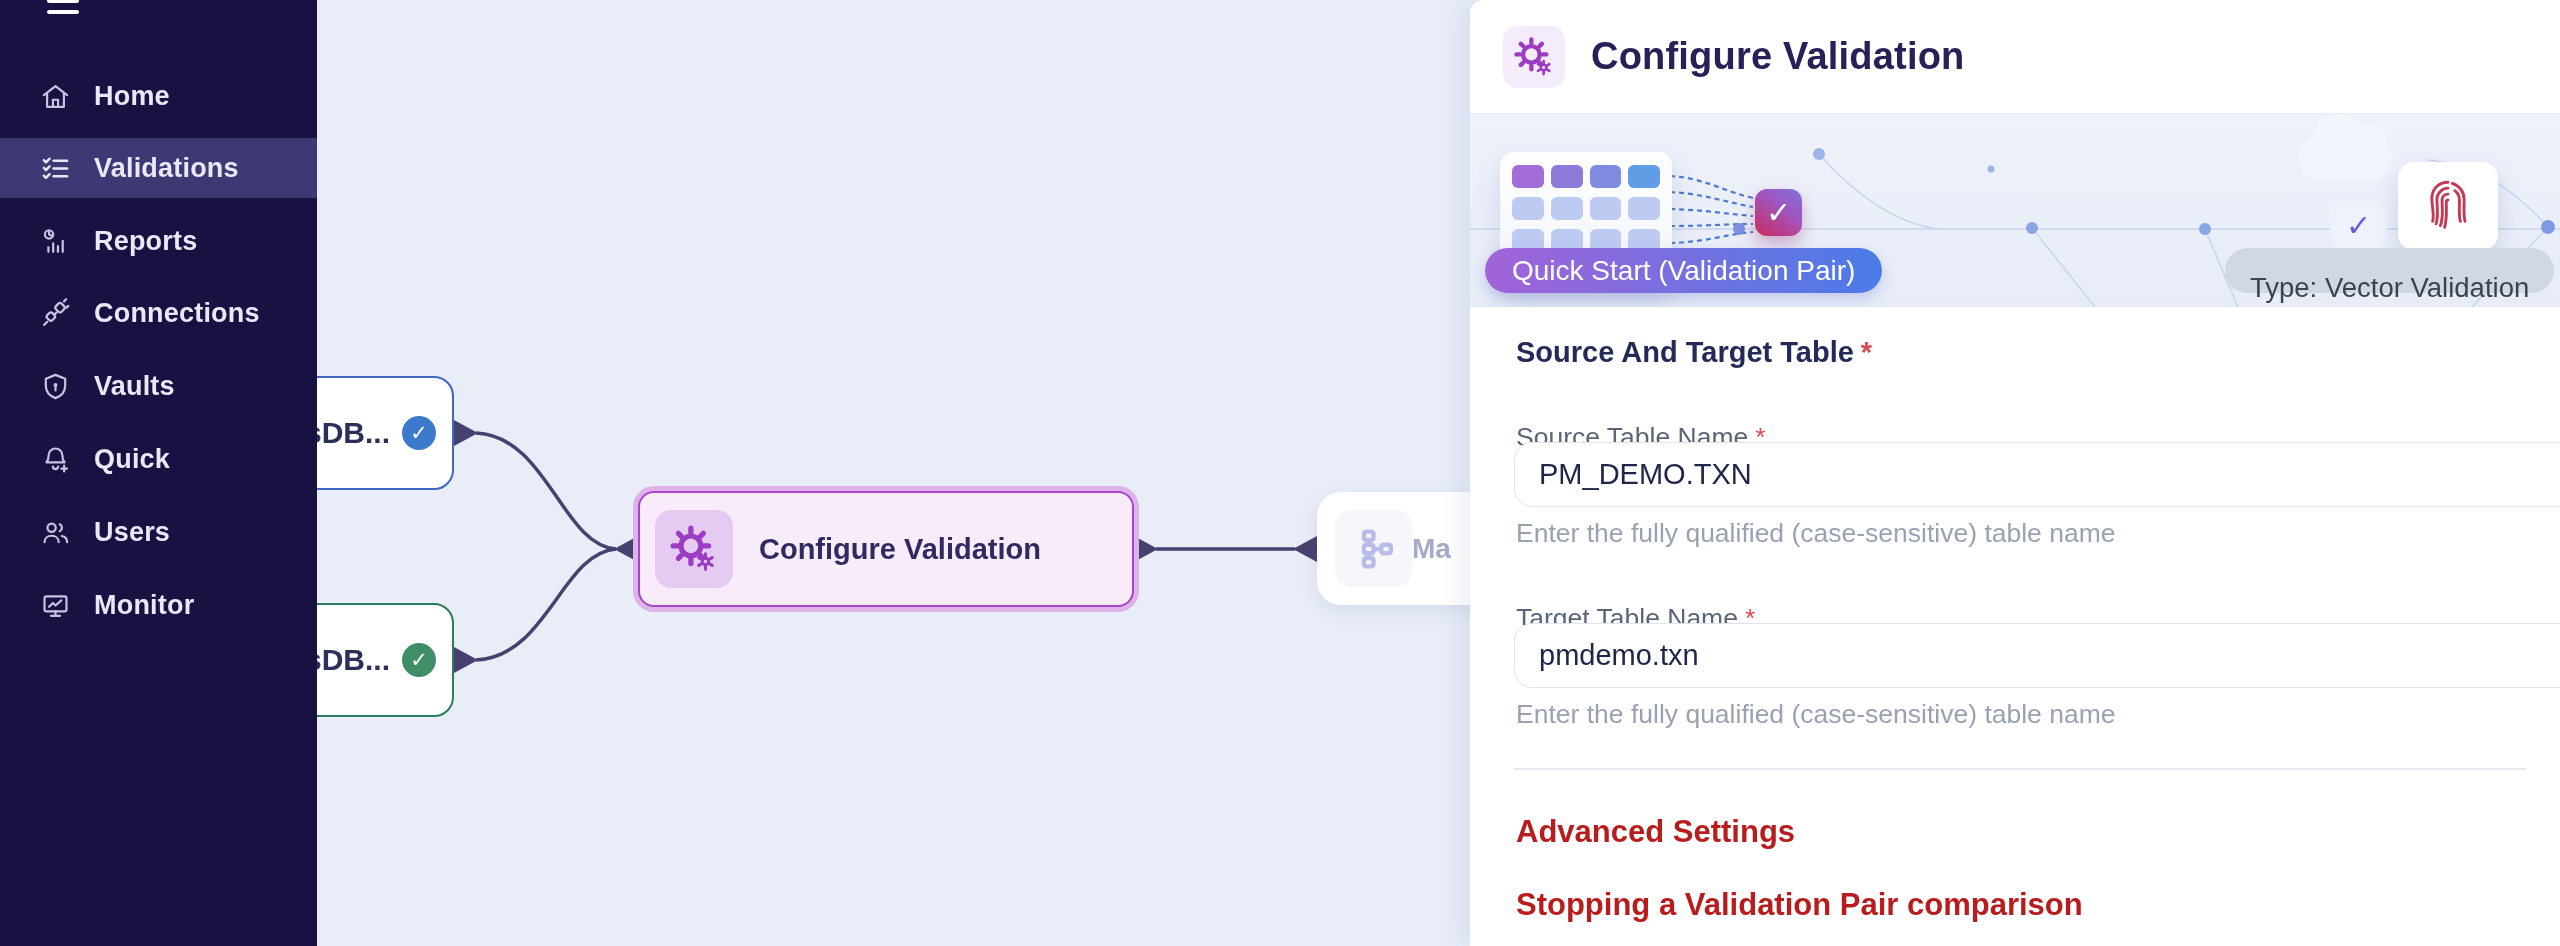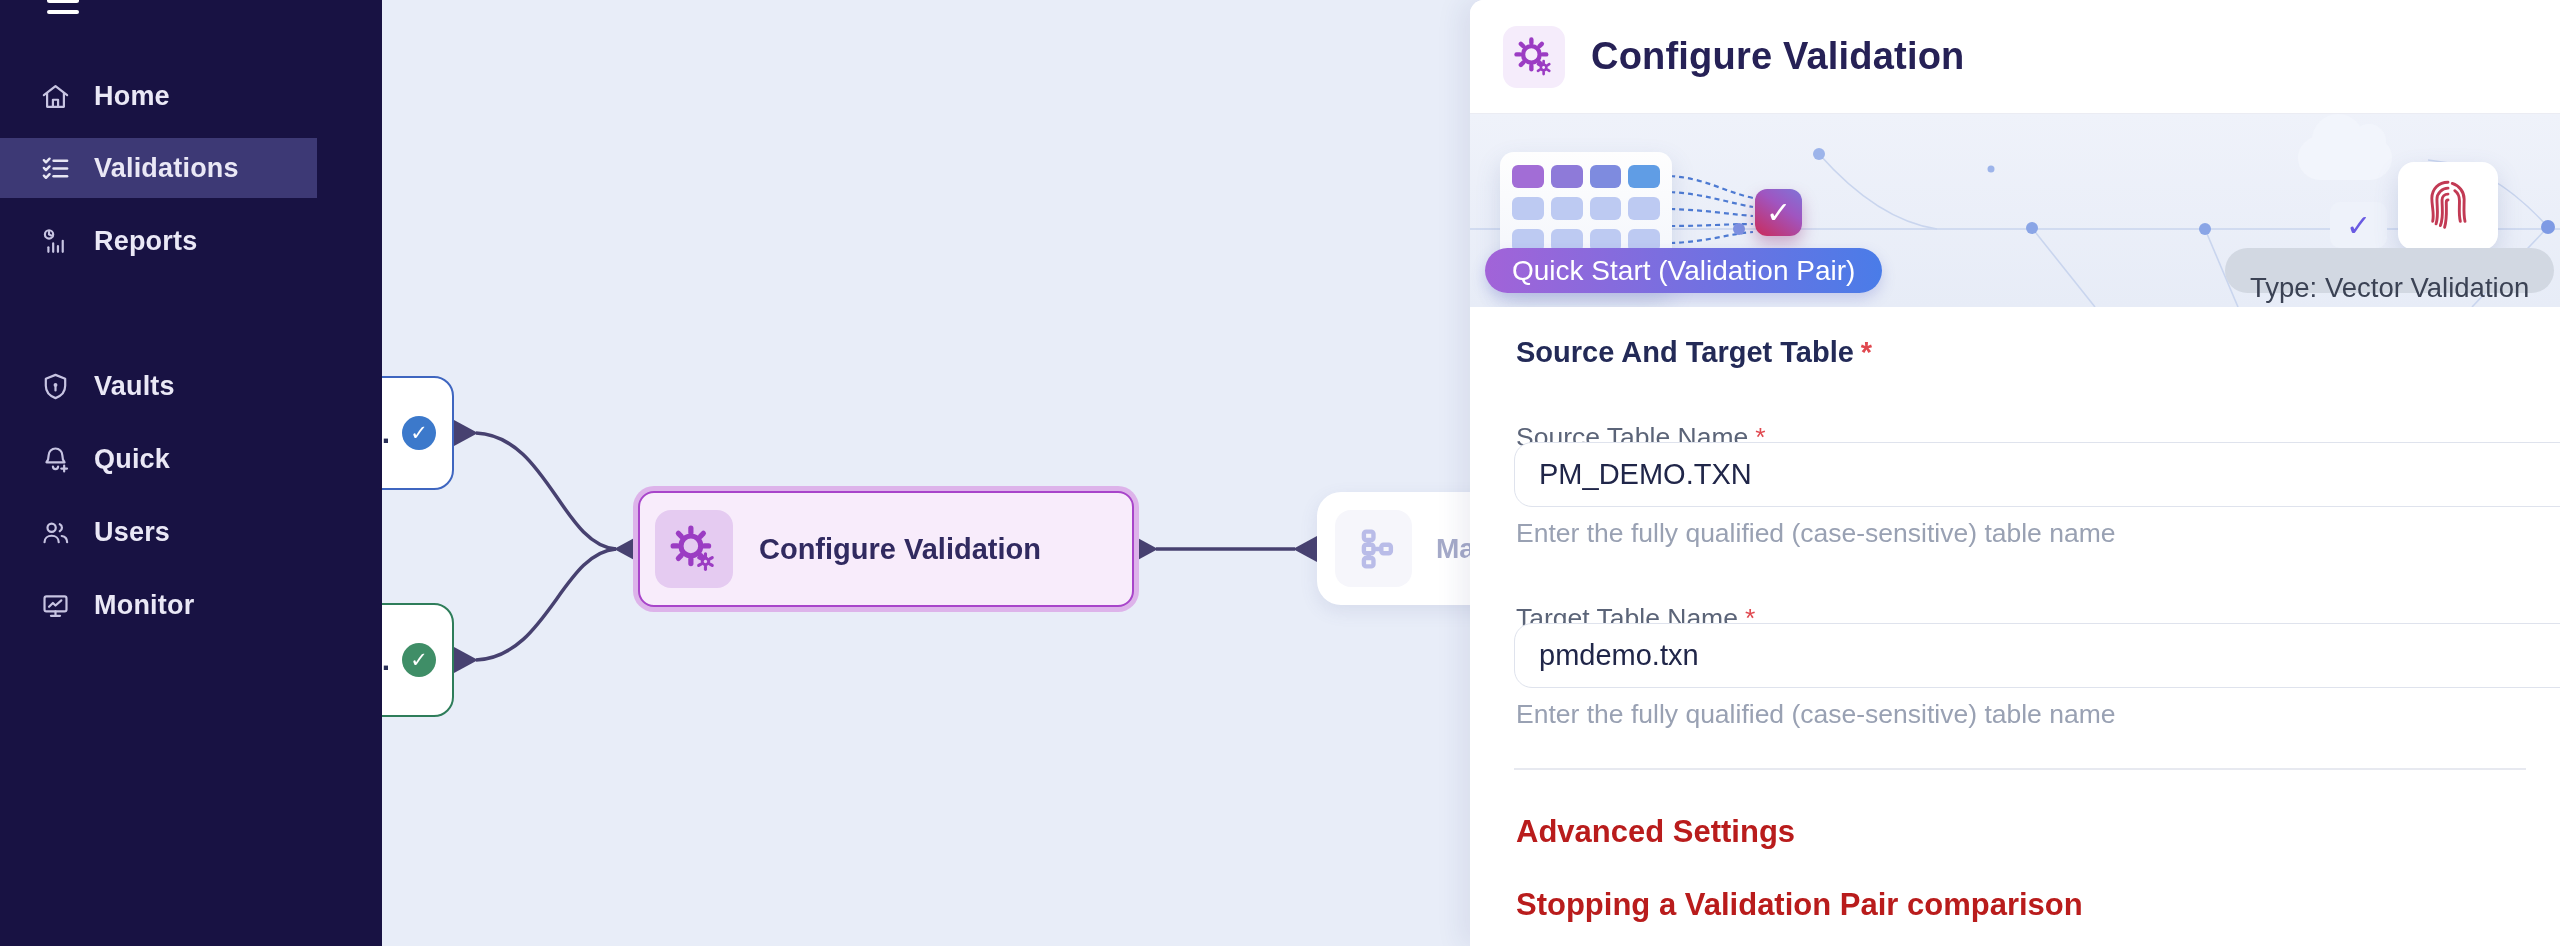--- a/index.html
+++ b/index.html
@@ -1,42 +1,42 @@
 <!DOCTYPE html>
 <html><head>
 <meta charset="utf-8">
 <style>
   * { margin:0; padding:0; box-sizing:border-box; }
   html,body { width:2560px; height:946px; overflow:hidden; }
   body { font-family:"Liberation Sans","DejaVu Sans",sans-serif; background:#e8edf8; position:relative; }
   .chk { font-family:"DejaVu Sans",sans-serif; }
 
   
-  #sidebar { position:absolute; left:0; top:0; width:382px; height:946px; background:#181243; z-index:40; }
+  #sidebar { position:absolute; left:0; top:0; width:317px; height:946px; background:#181243; z-index:40; }
   .hamburger { position:absolute; left:47px; top:-9px; width:32px; cursor:pointer; }
   .hamburger i { display:block; width:32px; height:4.5px; background:#ffffff; border-radius:3px; margin-top:7px; }
   .nav-item { position:absolute; left:0; width:317px; height:60px; display:flex; align-items:center; padding-left:40px; gap:23px; cursor:pointer; }
   .nav-item.active { background:#3d3975; }
   .nav-item svg { width:31px; height:31px; flex:0 0 31px; }
   .nav-label { color:#eae8f6; font-size:27px; font-weight:600; letter-spacing:.2px; }
 
   
   #canvas { position:absolute; left:317px; top:0; width:1153px; height:946px; background:#e8edf8; overflow:hidden; }
   #edges { position:absolute; left:0; top:0; z-index:1; }
   .node { position:absolute; z-index:2; display:flex; align-items:center; background:#fff; }
   #node-source { left:-85px; top:376px; width:222px; height:114px; border:2px solid #3f66c0; border-radius:20px; justify-content:flex-end; padding-right:16px; gap:12px; }
   #node-target { left:-85px; top:603px; width:222px; height:114px; border:2px solid #2e7d5a; border-radius:20px; justify-content:flex-end; padding-right:16px; gap:12px; }
   .db-label { font-size:30px; font-weight:600; color:#2a3058; }
   .status-badge { width:34px; height:34px; border-radius:50%; display:flex; align-items:center; justify-content:center; color:#fff; font-size:21px; font-weight:bold; }
   #node-source .status-badge { background:#3c79cb; }
   #node-target .status-badge { background:#3f8e67; }
   #node-configure { left:321px; top:491px; width:496px; height:116px; background:#f8ecfb; border:2.5px solid #a845ca; box-shadow:0 0 0 5px #ddb3ea; border-radius:16px; padding-left:15px; gap:26px; }
   .cfg-iconbox { width:78px; height:78px; background:#e5cbf1; border-radius:16px; display:flex; align-items:center; justify-content:center; }
   #node-configure .node-label { font-size:29px; font-weight:700; color:#312a60; }
-  #node-mapping { left:1000px; top:492px; width:214px; height:113px; border-radius:24px; box-shadow:0 6px 18px rgba(90,100,160,.12); padding-left:18px; gap:24px; }
+  #node-mapping { left:1000px; top:492px; width:214px; height:113px; border-radius:24px; box-shadow:0 6px 18px rgba(90,100,160,.12); padding-left:18px; }
   .map-iconbox { width:77px; height:77px; background:#f6f6fb; border-radius:16px; display:flex; align-items:center; justify-content:center; }
   #node-mapping .node-label { font-size:28px; font-weight:600; color:#a5aac9; }
 
   
   #panel { position:absolute; left:1470px; top:0; width:1090px; height:946px; background:#ffffff; border-top-left-radius:14px; box-shadow:-10px 0 26px rgba(40,50,110,.08); z-index:30; }
   #panel-header { position:absolute; left:0; top:0; width:1090px; height:114px; display:flex; align-items:center; padding-left:33px; gap:26px; border-bottom:1px solid #ebecf3; background:#fff; border-top-left-radius:14px; z-index:3; }
   .hdr-iconbox { width:62px; height:62px; background:#f5ecfb; border-radius:14px; display:flex; align-items:center; justify-content:center; }
   #panel-title { font-size:38px; font-weight:700; color:#262156; letter-spacing:.2px; }
 
   
@@ -98,20 +98,31 @@
         <circle cx="7" cy="6.5" r="3.2"></circle>
         <path d="M7 4.6 V6.5 L8.6 7.3"></path>
         <path d="M6.5 20 V16.5"></path>
         <path d="M10.2 20 V13.5"></path>
         <path d="M13.9 20 V15.5"></path>
         <path d="M17.6 20 V11.5"></path>
       </svg>
     <span class="nav-label">Reports</span>
   </div>
 
+  <div class="nav-item" style="top:283px">
+    <svg viewBox="0 0 24 24" fill="none" stroke="#c7c4e2" stroke-width="1.7" stroke-linecap="round" stroke-linejoin="round">
+        <rect x="12.4" y="4.4" width="6.2" height="6.2" rx="2" transform="rotate(45 15.5 7.5)"></rect>
+        <rect x="5.6" y="11.6" width="5.6" height="5.6" rx="1.8" transform="rotate(45 8.4 14.4)"></rect>
+        <path d="M18.6 2.6 l1.6-1.6"></path>
+        <path d="M22 6 l1.4-1.4" transform="translate(-1.5 1.5)"></path>
+        <path d="M11.2 12.8 l1.6-1.6"></path>
+        <path d="M3.2 20.8 l2.4-2.4"></path>
+      </svg>
+    <span class="nav-label">Connections</span>
+  </div>
 
   <div class="nav-item" style="top:356px">
     <svg viewBox="0 0 24 24" fill="none" stroke="#c7c4e2" stroke-width="1.7" stroke-linecap="round" stroke-linejoin="round">
         <path d="M12 3 L19.5 6 V11.5 C19.5 16.5 16.5 19.4 12 21 C7.5 19.4 4.5 16.5 4.5 11.5 V6 Z"></path>
         <circle cx="12" cy="10.8" r="1.5" fill="#c7c4e2" stroke="none"></circle>
         <path d="M12 12.3 V15"></path>
       </svg>
     <span class="nav-label">Vaults</span>
   </div>
 

